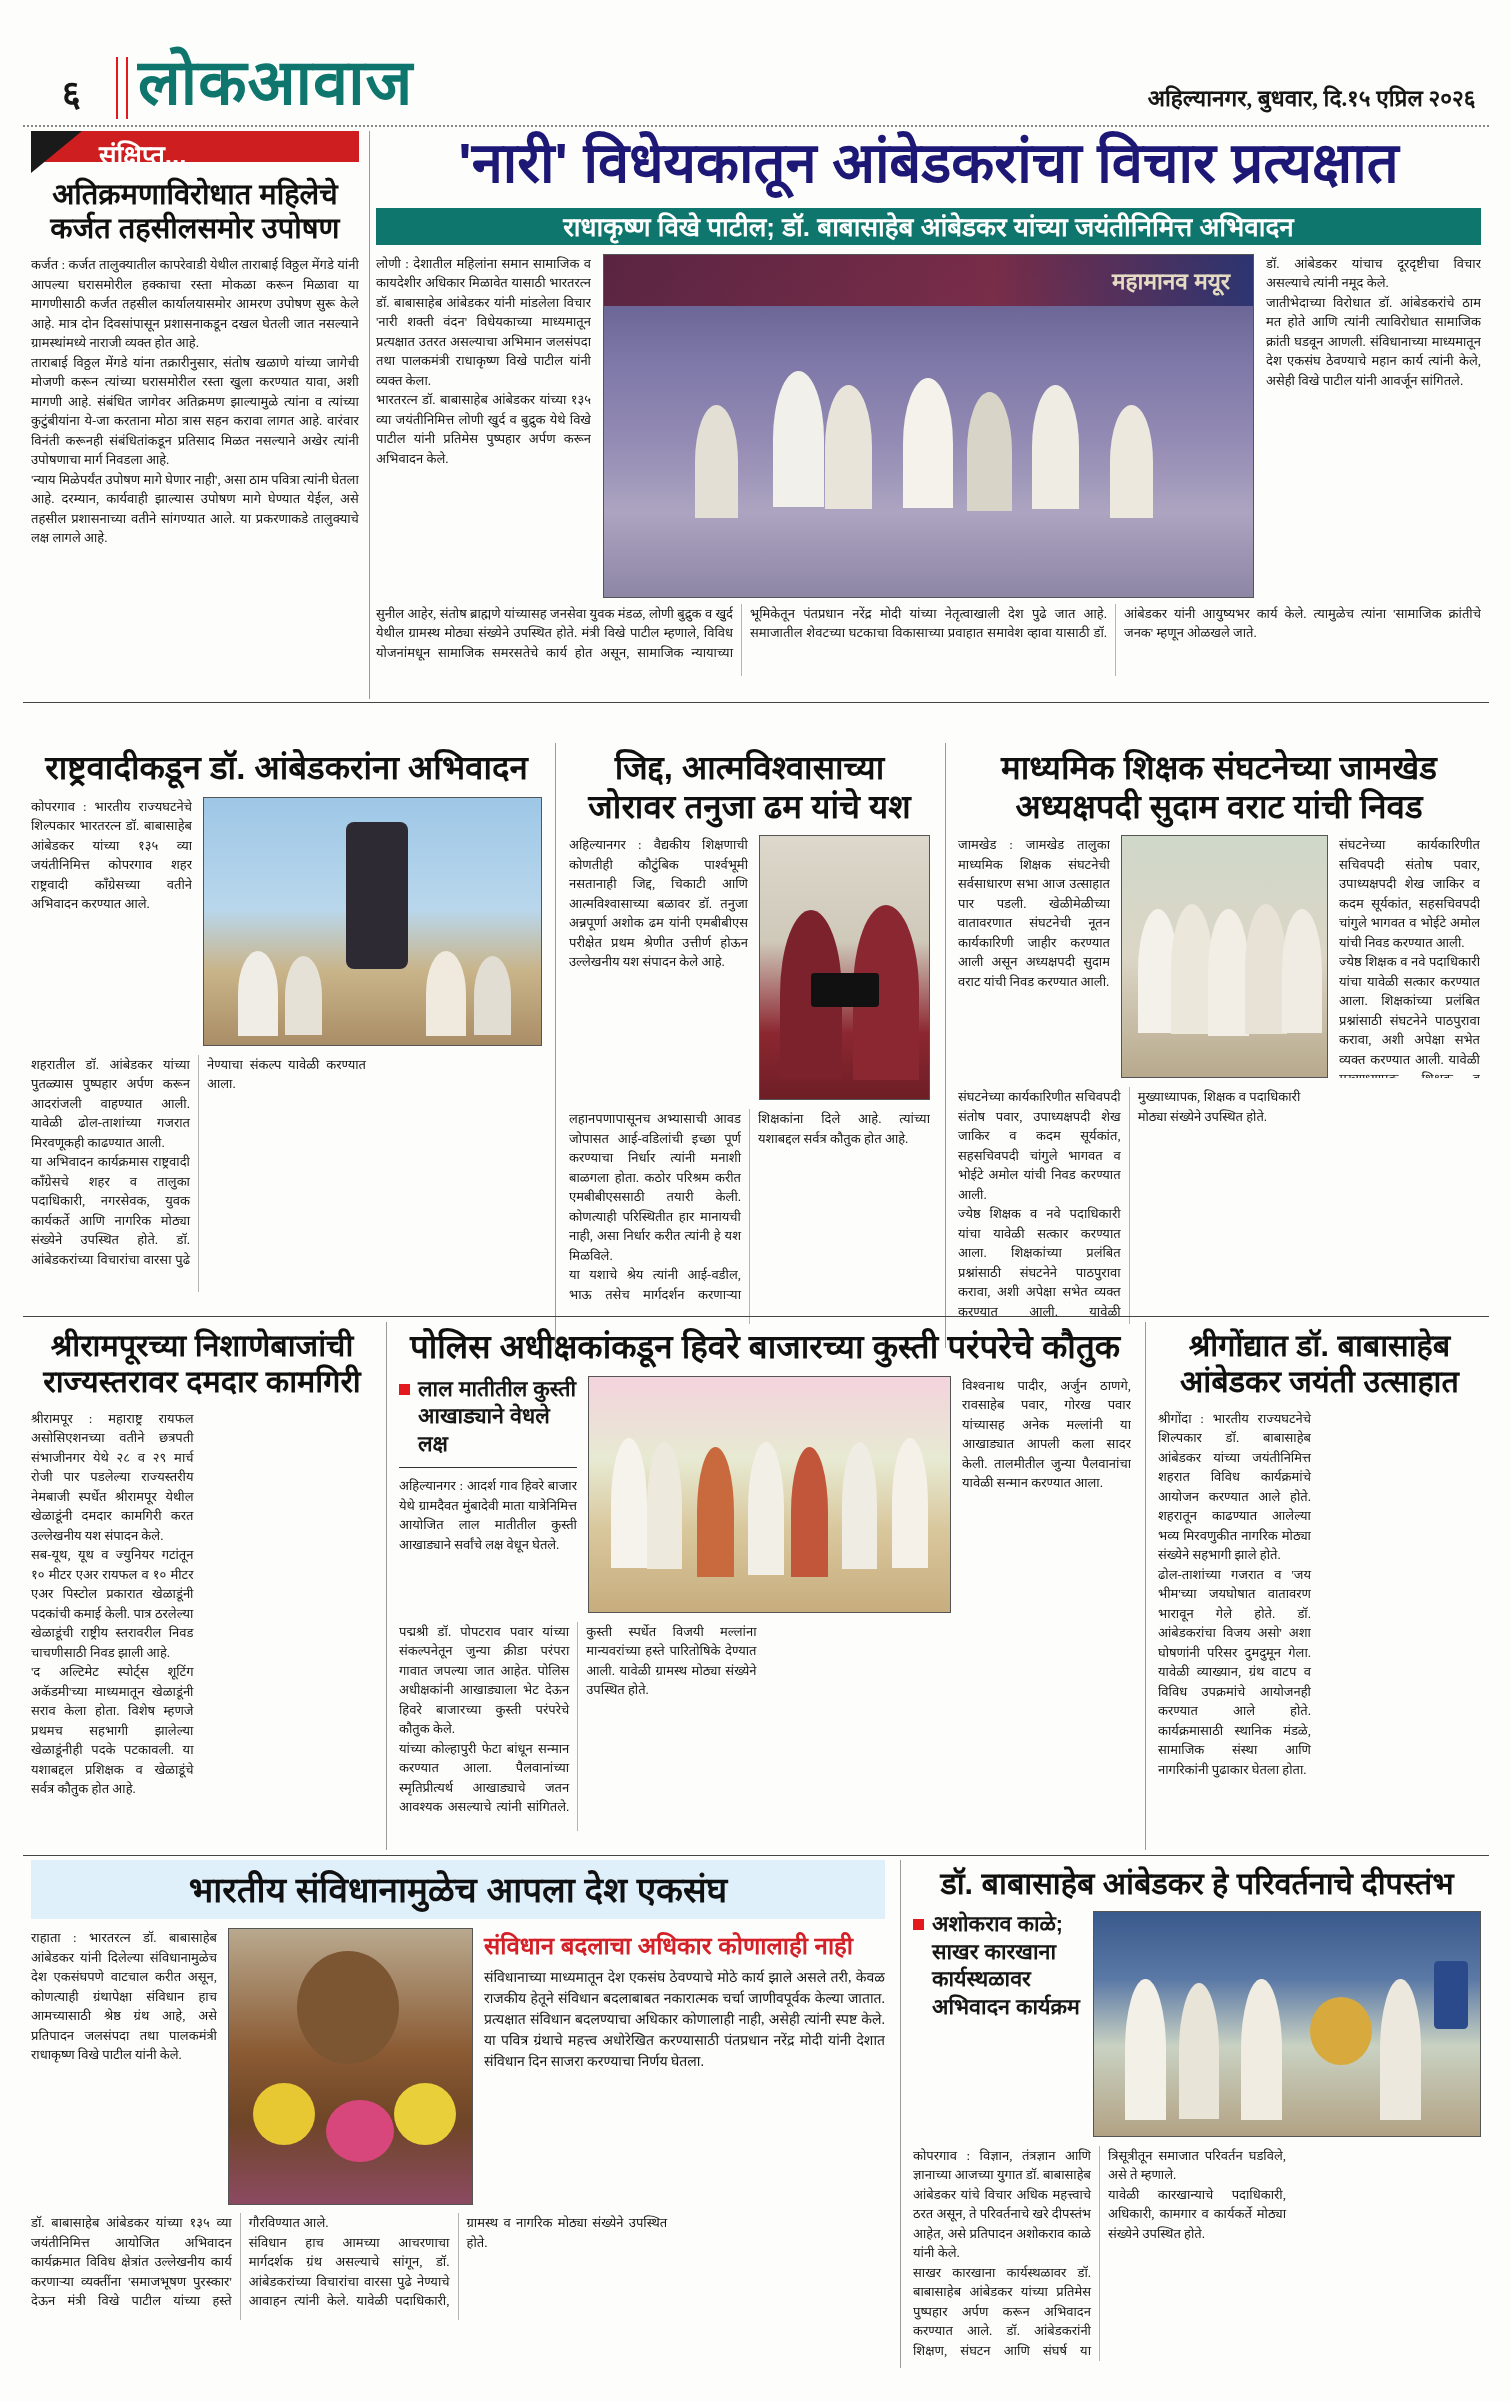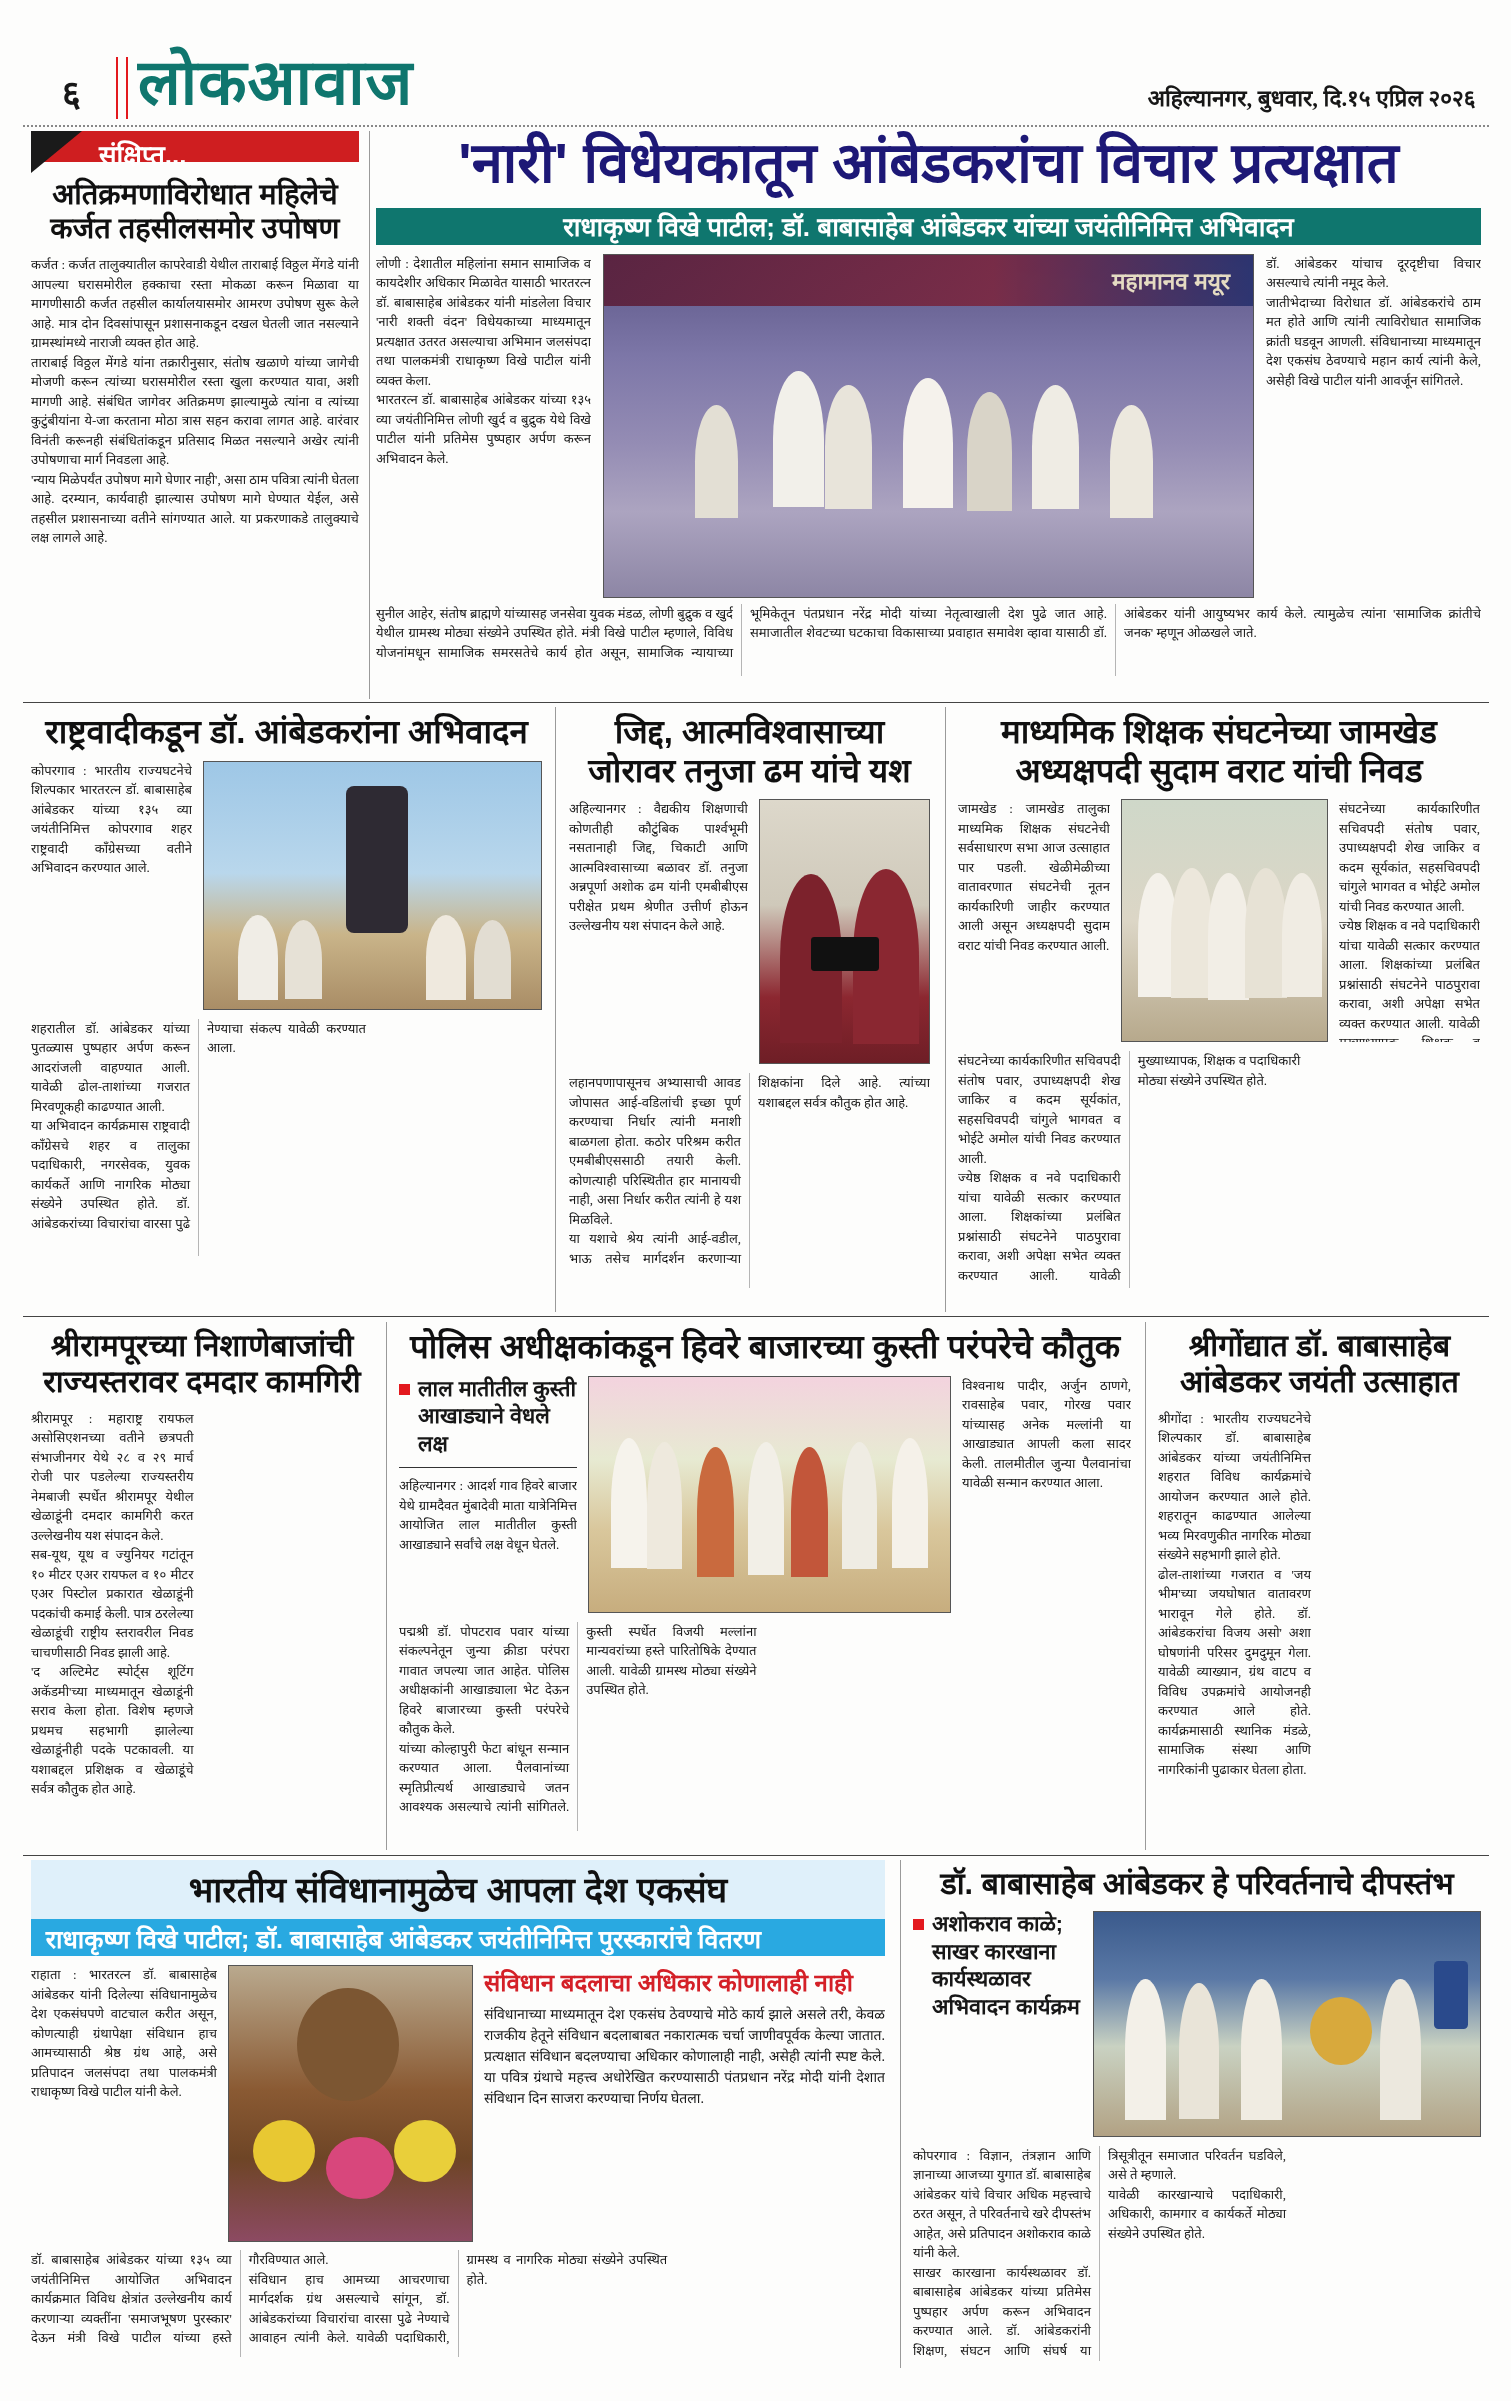--- a/index.html
+++ b/index.html
@@ -101,21 +101,21 @@
         </div>
         <div class="body">डॉ. आंबेडकर यांचाच दूरदृष्टीचा विचार असल्याचे त्यांनी नमूद केले.
 जातीभेदाच्या विरोधात डॉ. आंबेडकरांचे ठाम मत होते आणि त्यांनी त्याविरोधात सामाजिक क्रांती घडवून आणली. संविधानाच्या माध्यमातून देश एकसंघ ठेवण्याचे महान कार्य त्यांनी केले, असेही विखे पाटील यांनी आवर्जून सांगितले.</div>
       </div>
       <div class="body cols main-bottom" style="column-count:3;">सुनील आहेर, संतोष ब्राह्मणे यांच्यासह जनसेवा युवक मंडळ, लोणी बुद्रुक व खुर्द येथील ग्रामस्थ मोठ्या संख्येने उपस्थित होते. मंत्री विखे पाटील म्हणाले, विविध योजनांमधून सामाजिक समरसतेचे कार्य होत असून, सामाजिक न्यायाच्या भूमिकेतून पंतप्रधान नरेंद्र मोदी यांच्या नेतृत्वाखाली देश पुढे जात आहे. समाजातील शेवटच्या घटकाचा विकासाच्या प्रवाहात समावेश व्हावा यासाठी डॉ. आंबेडकर यांनी आयुष्यभर कार्य केले. त्यामुळेच त्यांना 'सामाजिक क्रांतीचे जनक' म्हणून ओळखले जाते.</div>
     </div>
   </div>
 
   <div class="hrule" style="top:702px;"></div>
 
-  <div class="band" style="left:31px;top:707px;width:1450px;height:605px;">
+  <div class="band" style="left:31px;top:743px;width:1450px;height:605px;">
     <div class="vrule" style="left:524px;"></div>
     <div class="vrule" style="left:914px;"></div>
 
     <div class="art" style="left:0;width:511px;">
       <div class="headline art-h2">राष्ट्रवादीकडून डॉ. आंबेडकरांना अभिवादन</div>
       <div class="row" style="height:249px;">
         <div class="body" style="width:161px;flex:none;">कोपरगाव : भारतीय राज्यघटनेचे शिल्पकार भारतरत्न डॉ. बाबासाहेब आंबेडकर यांच्या १३५ व्या जयंतीनिमित्त कोपरगाव शहर राष्ट्रवादी काँग्रेसच्या वतीने अभिवादन करण्यात आले.</div>
         <div class="photo" style="flex:1;background:linear-gradient(180deg,#9ec7e6 0%,#b9d7ec 45%,#c9b489 70%,#a98d66 100%);">
           <div class="pfig" style="left:42%;top:10%;width:62px;height:147px;background:#2e2a33;border-radius:8px;"></div>
           <div class="pfig" style="left:10%;top:62%;width:40px;height:85px;background:#f0ede6;"></div>
@@ -206,21 +206,20 @@
 
   <div class="hrule" style="top:1855px;"></div>
 
   <div class="band" style="left:31px;top:1860px;width:1450px;height:508px;">
     <div class="vrule" style="left:869px;"></div>
 
     <div class="art" style="left:0;width:854px;">
       <div class="panel-head">
         <div class="headline">भारतीय संविधानामुळेच आपला देश एकसंघ</div>
       </div>
-      <div class="cyan-bar">राधाकृष्ण विखे पाटील; डॉ. बाबासाहेब आंबेडकर जयंतीनिमित्त पुरस्कारांचे वितरण</div>
       <div class="row" style="height:277px;margin-top:9px;">
         <div class="body" style="width:186px;flex:none;">राहाता : भारतरत्न डॉ. बाबासाहेब आंबेडकर यांनी दिलेल्या संविधानामुळेच देश एकसंघपणे वाटचाल करीत असून, कोणत्याही ग्रंथापेक्षा संविधान हाच आमच्यासाठी श्रेष्ठ ग्रंथ आहे, असे प्रतिपादन जलसंपदा तथा पालकमंत्री राधाकृष्ण विखे पाटील यांनी केले.</div>
         <div class="photo" style="width:243px;flex:none;background:linear-gradient(180deg,#b9a98e 0%,#8a5a33 45%,#6e4526 70%,#8c4a62 100%);">
           <div class="pfig" style="left:28%;top:8%;width:102px;height:113px;background:#7c5632;border-radius:50%;"></div>
           <div class="pfig" style="left:10%;top:56%;width:62px;height:62px;background:#e8c832;border-radius:50%;"></div>
           <div class="pfig" style="left:40%;top:62%;width:68px;height:62px;background:#d8477c;border-radius:50%;"></div>
           <div class="pfig" style="left:68%;top:56%;width:62px;height:62px;background:#e9cf3a;border-radius:50%;"></div>
         </div>
         <div style="flex:1;">
           <div class="redbox-title">संविधान बदलाचा अधिकार कोणालाही नाही</div>

